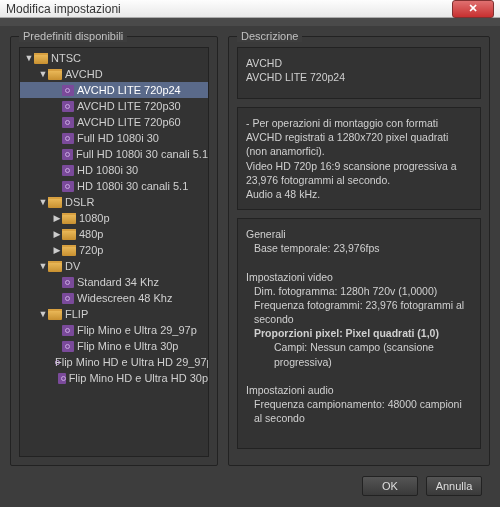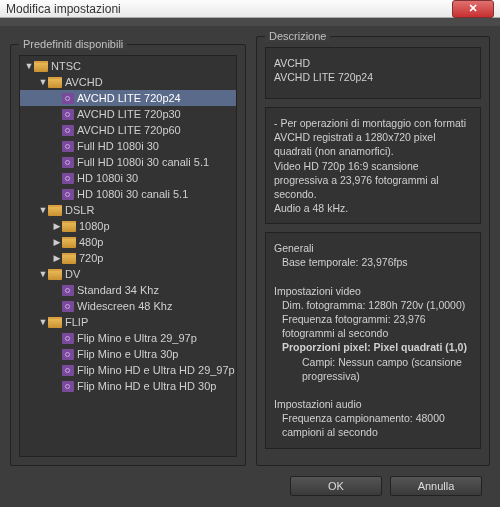--- a/index.html
+++ b/index.html
@@ -8,39 +8,39 @@
 .titlebar { height: 18px; background: linear-gradient(to bottom, #fdfdfd, #e8e8e8); display: flex; align-items: center; padding: 0 6px; border-bottom: 1px solid #aaa; }
 .titlebar .title { color: #333; font-size: 12px; flex: 1; }
 .titlebar .close { width: 42px; height: 18px; background: linear-gradient(to bottom,#e07070,#c83030); border: 1px solid #803030; border-radius: 3px; display:flex; align-items:center; justify-content:center; color:#fff; font-size:11px; font-weight:bold; }
 
 .dialog-body { position:absolute; top:26px; left:0; right:0; bottom:0; background:#3d3d3d; padding:10px; }
 .panels { display:flex; gap:10px; height:430px; }
 
 .panel { border:1px solid #222; background:#3a3a3a; border-radius:2px; position:relative; padding:10px 8px 8px 8px; }
 .panel-label { position:absolute; top:-7px; left:8px; background:#3d3d3d; padding:0 4px; color:#c0c0c0; font-size:11px; }
 
-.left-panel { width:236px; display:flex; flex-direction:column;margin-top:8px; }
+.left-panel { width:208px; display:flex; flex-direction:column; }
 .right-panel { flex:1; display:flex; flex-direction:column; }
 
 .tree { flex:1; background:#333; border:1px solid #222; overflow:auto; padding:2px 0; }
 .tree-row { display:flex; align-items:center; height:16px; white-space:nowrap; cursor:default; }
 .tree-row.sel { background:#5a6a8a; color:#fff; }
 .tw { display:inline-block; width:10px; text-align:center; color:#ccc; font-size:9px; }
 .folder { width:14px; height:11px; background:linear-gradient(to bottom,#f0c060,#c89030); border-radius:1px; margin-right:3px; display:inline-block; box-shadow: inset 0 2px 0 #d8a040; }
 .preset { width:12px; height:11px; background:#7a4a9a; border-radius:1px; margin-right:3px; display:inline-block; position:relative; }
 .preset::after{content:"";position:absolute;left:3px;top:3px;width:5px;height:5px;border:1px solid #c8a8e0;border-radius:50%; box-sizing:border-box;}
 .lbl { font-size:11px; }
 
 .desc-box { flex:0 0 auto; background:#333; border:1px solid #222; padding:8px; font-size:10.5px; line-height:1.35; margin-bottom:8px; min-height:52px; }
 .desc-box.mid { min-height:92px; }
 .desc-box.big { flex:1; overflow:auto; }
 .desc-box p { margin:0; }
 
 .button-row { display:flex; justify-content:flex-end; gap:8px; margin-top:10px; padding-right:8px; }
-.btn { width:92px; height:20px; background:linear-gradient(to bottom,#555,#3a3a3a); border:1px solid #222; color:#ddd; font-size:11px; border-radius:2px; display:flex; align-items:center; justify-content:center; cursor:default; }
+.btn { width:56px; height:20px; background:linear-gradient(to bottom,#555,#3a3a3a); border:1px solid #222; color:#ddd; font-size:11px; border-radius:2px; display:flex; align-items:center; justify-content:center; cursor:default; }
 
 .tree::-webkit-scrollbar{width:14px;height:14px}
 .tree::-webkit-scrollbar-track{background:#3a3a3a}
 .tree::-webkit-scrollbar-thumb{background:#555;border:1px solid #2a2a2a}
 .tree::-webkit-scrollbar-button{background:#4a4a4a;height:14px;border:1px solid #2a2a2a}
 </style>
 </head>
 <body>
 
 <div class="titlebar">

